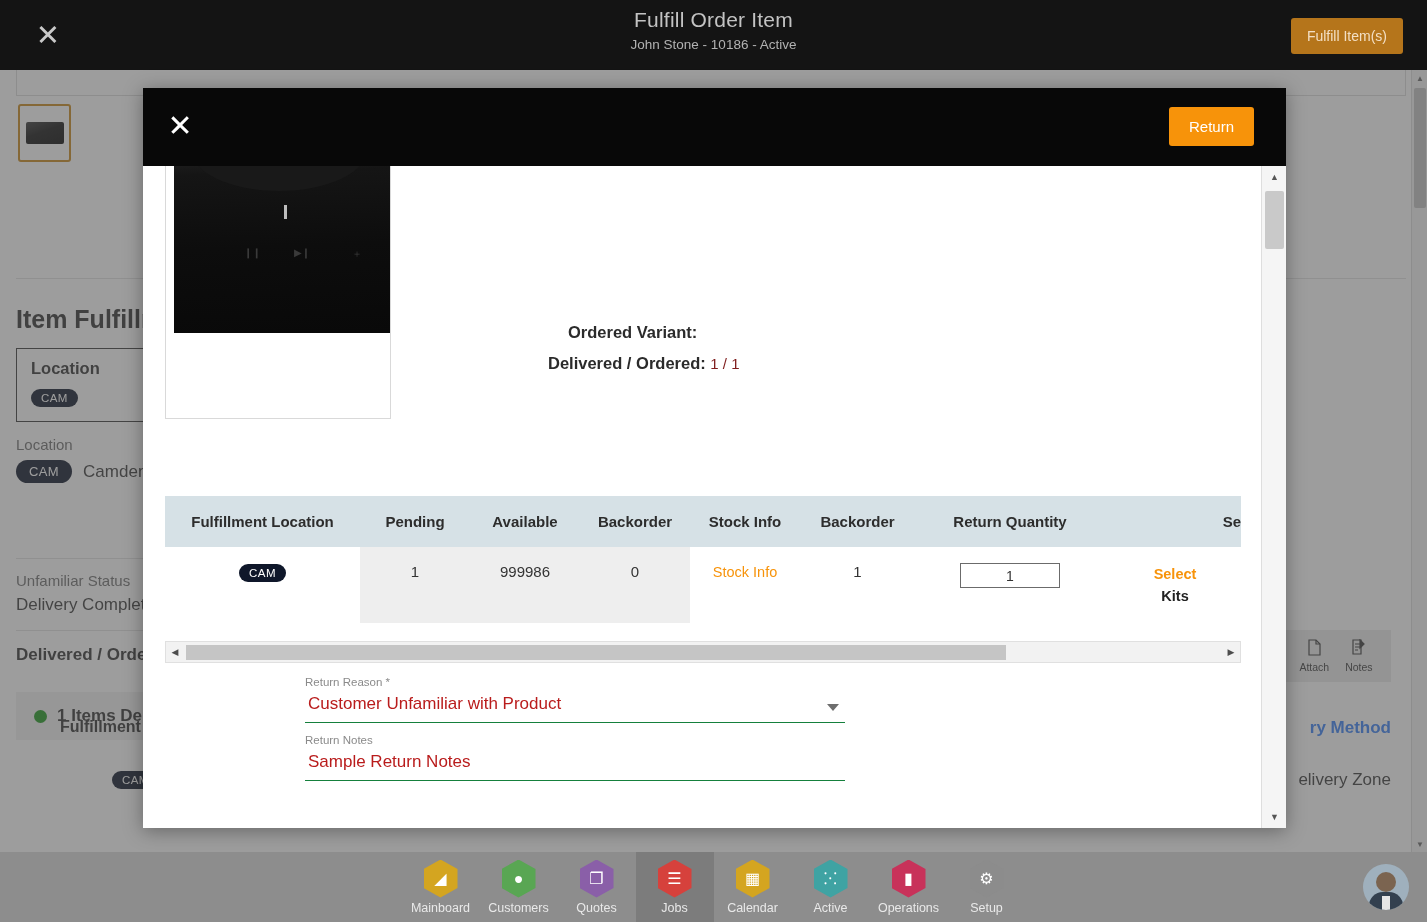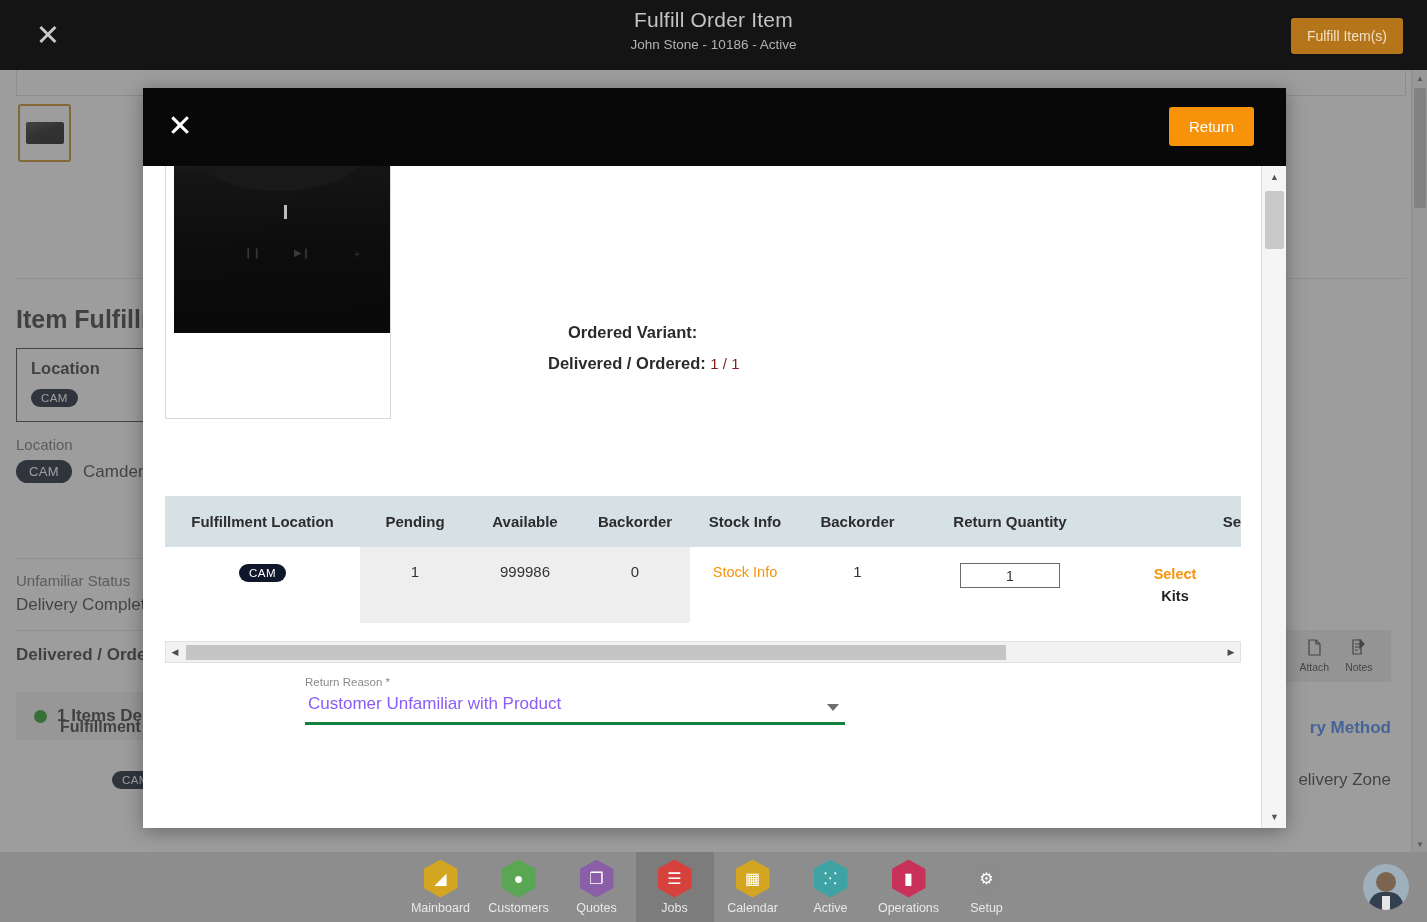--- a/index.html
+++ b/index.html
@@ -207,22 +207,22 @@
   }
   .tbl-hscroll .ar { position: absolute; top: 0; width: 18px; height: 20px; display: flex; align-items: center; justify-content: center; font-size: 9px; color: #4d4d4d; cursor: pointer; }
   .tbl-hscroll .ar.l { left: 0; }
   .tbl-hscroll .ar.r { right: 0; }
   .tbl-hscroll .thumb { position: absolute; left: 20px; top: 3px; width: 820px; height: 15px; background: #c5c5c5; cursor: pointer; }
 
   
   .field { position: absolute; left: 162px; width: 540px; }
   .field .lab { font-size: 11.5px; color: #8a8a8a; }
   .field .val {
-    font-size: 17px; color: #8b5cf6; padding: 6px 0 8px 3px;
-    border-bottom: 3px solid #15803d;
+    font-size: 17px; color: #b91c1c; padding: 6px 0 8px 3px;
+    border-bottom: 1px solid #15803d;
   }
   .caret {
     position: absolute; right: 6px; bottom: 11px; width: 0; height: 0;
     border-left: 6px solid transparent; border-right: 6px solid transparent;
     border-top: 7px solid #6e6e6e;
   }
 </style>
 </head>
 <body>
 
@@ -396,20 +396,24 @@
       </div>
 
       <div class="field" style="top:510px">
         <div class="lab">Return Reason *</div>
         <div class="val" style="position:relative">
           <span>Customer Unfamiliar with Product</span>
           <span class="caret"></span>
         </div>
       </div>
 
+      <div class="field" style="top:568px">
+        <div class="lab">Return Notes</div>
+        <div class="val">Sample Return Notes</div>
+      </div>
 
       <div class="modal-vscroll">
         <div class="btn">▲</div>
         <div class="thumb"></div>
         <div class="btn bot">▼</div>
       </div>
 
     </div>
   </div>
 

